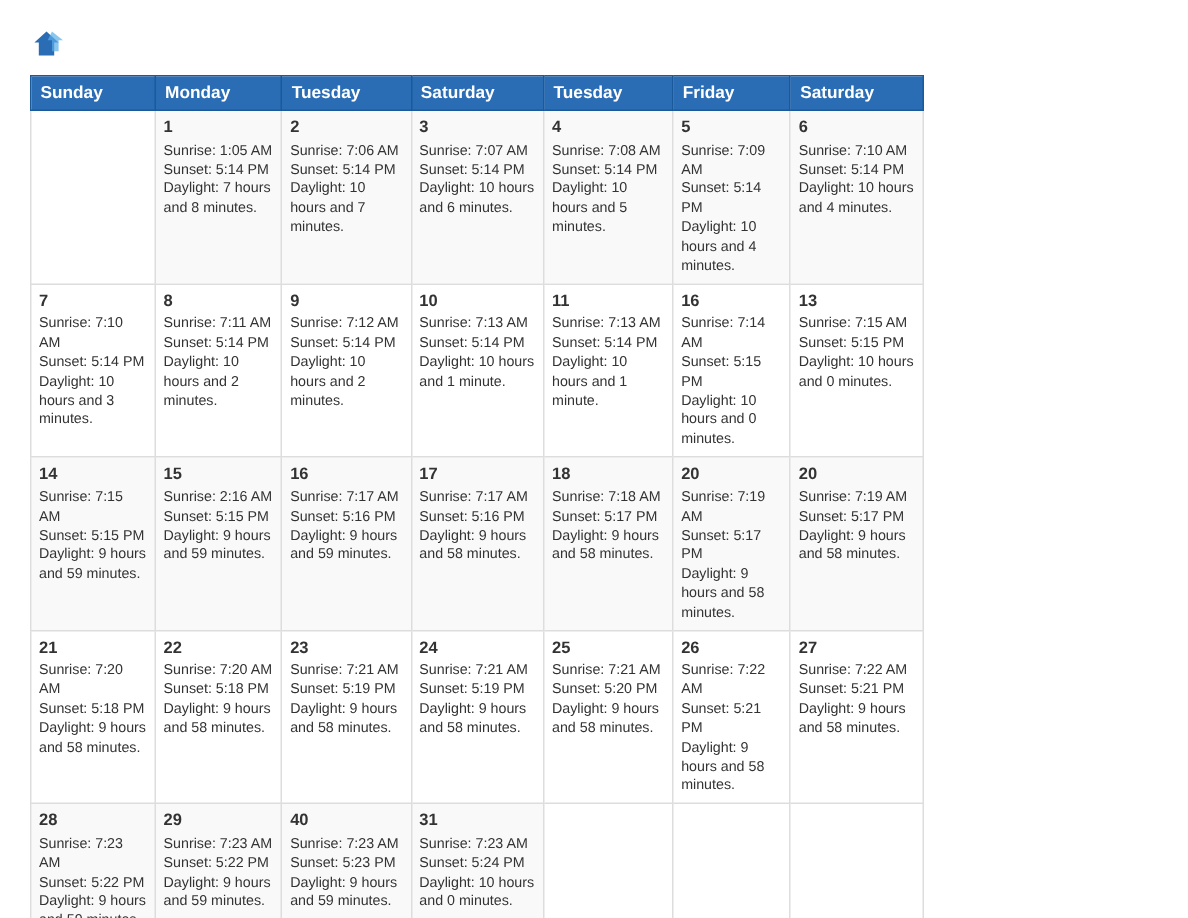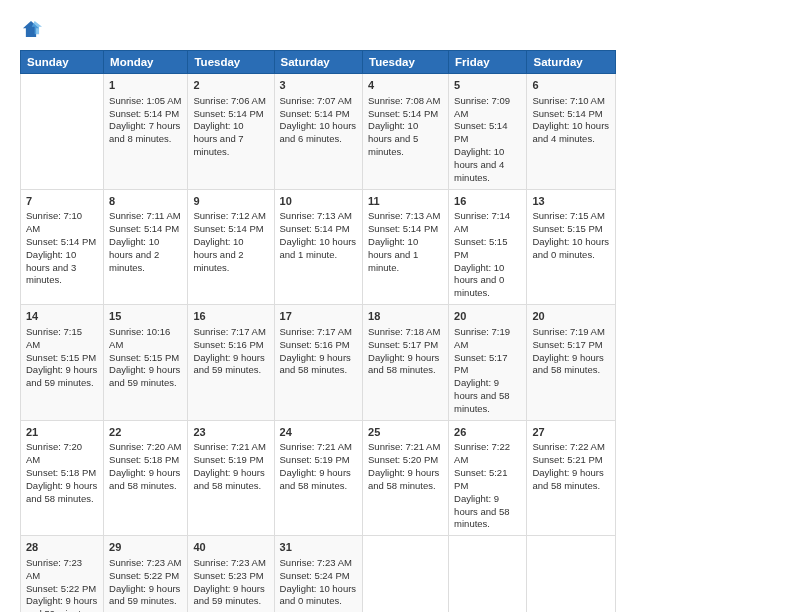--- a/index.html
+++ b/index.html
@@ -205,21 +205,21 @@
         </tr>
         <tr>
           <td>
             <span class="day-num">14</span>
             <div>Sunrise: 7:15 AM</div>
             <div>Sunset: 5:15 PM</div>
             <div>Daylight: 9 hours and 59 minutes.</div>
           </td>
           <td>
             <span class="day-num">15</span>
-            <div>Sunrise: 10:16 AM</div>
+            <div>Sunrise: 2:16 AM</div>
             <div>Sunset: 5:15 PM</div>
             <div>Daylight: 9 hours and 59 minutes.</div>
           </td>
           <td>
             <span class="day-num">16</span>
             <div>Sunrise: 7:17 AM</div>
             <div>Sunset: 5:16 PM</div>
             <div>Daylight: 9 hours and 59 minutes.</div>
           </td>
           <td>

